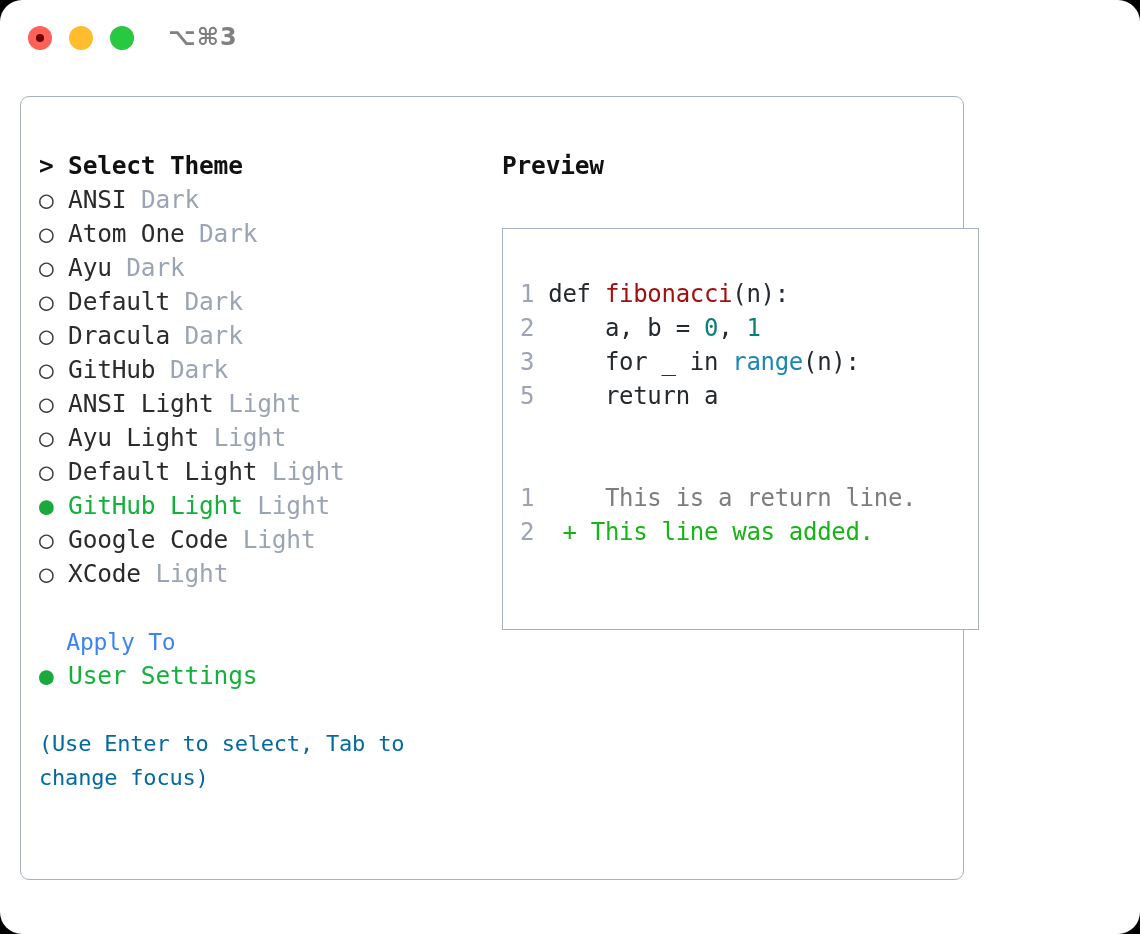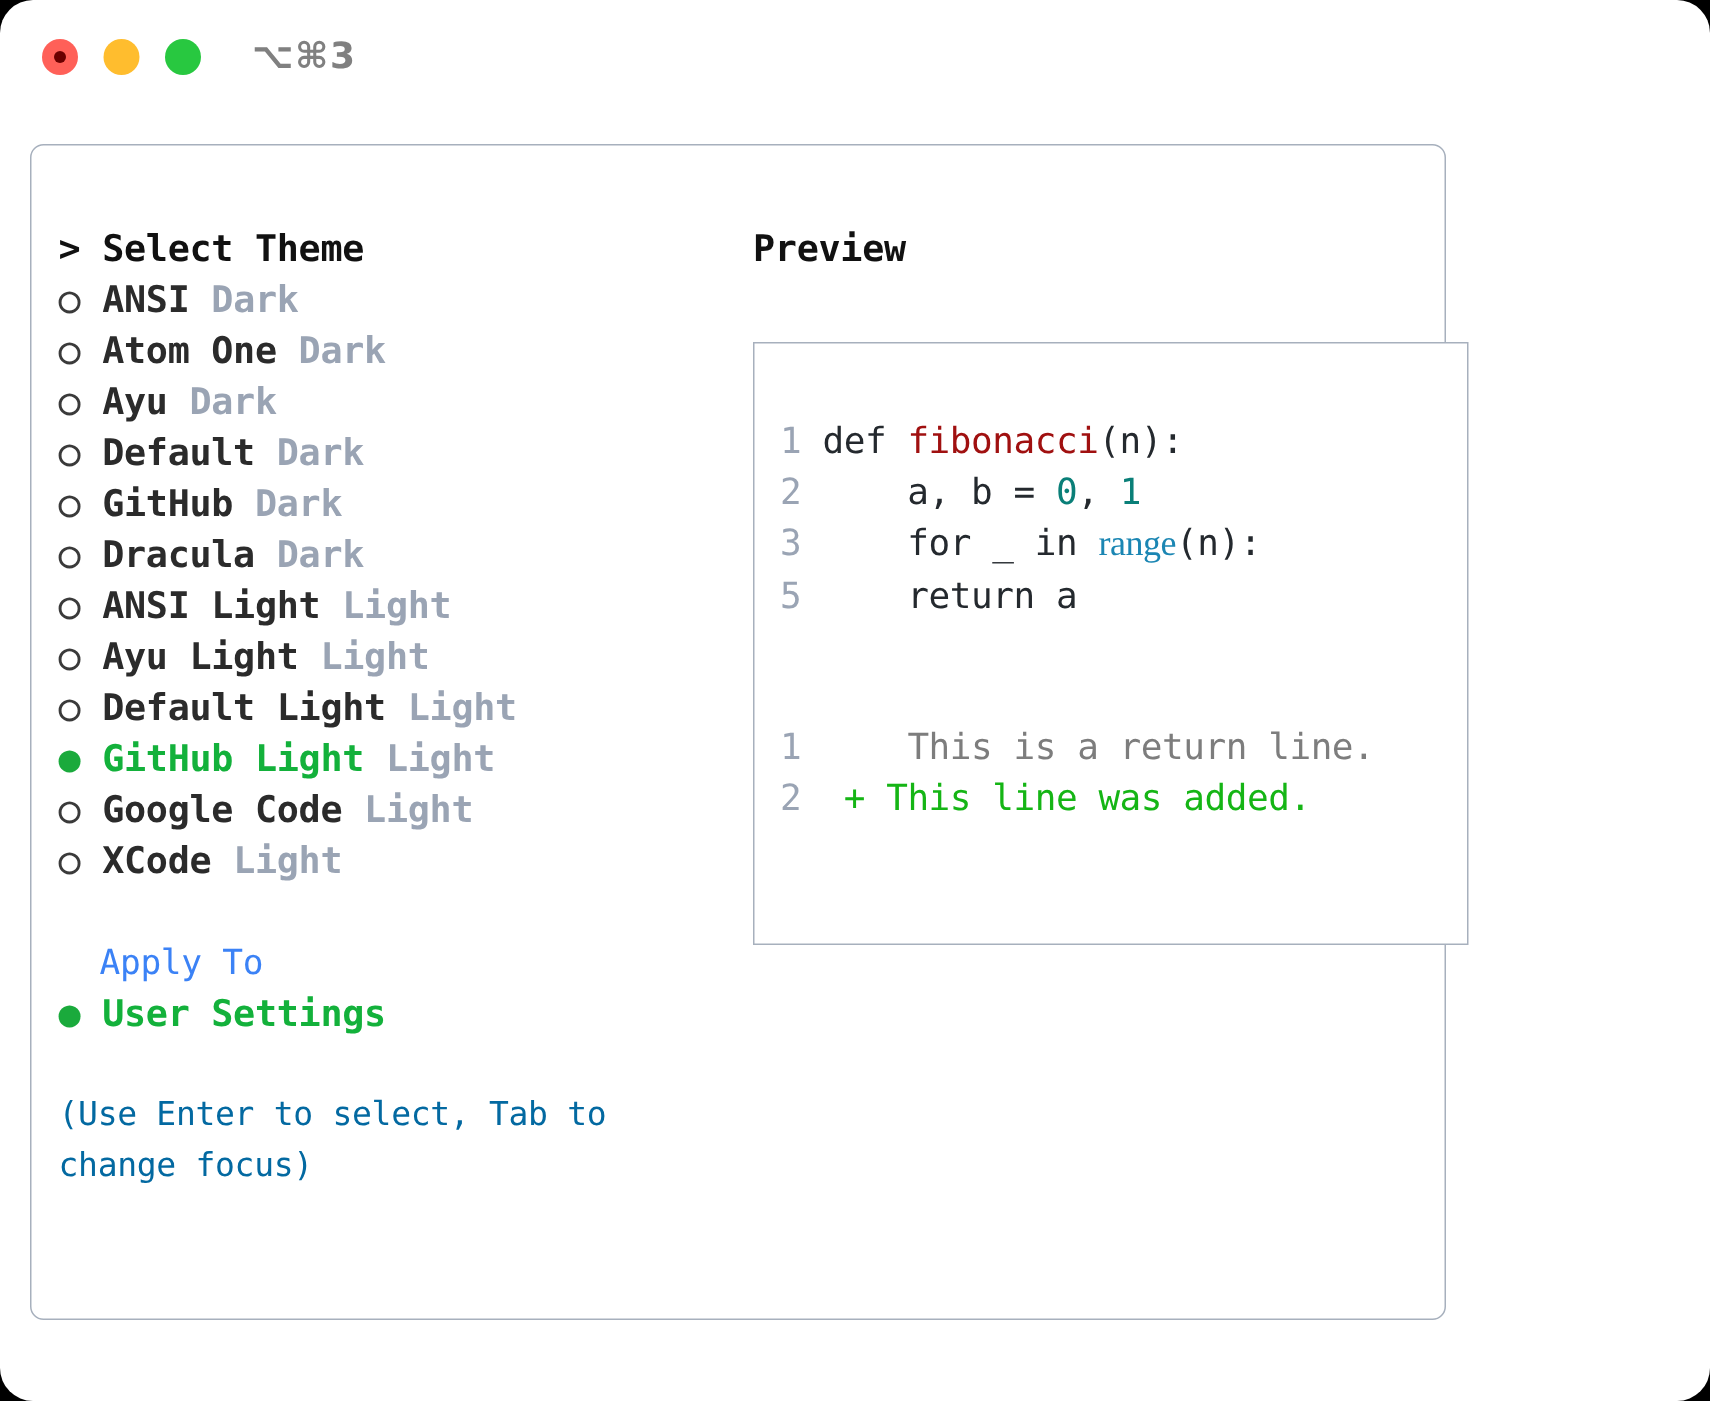--- a/index.html
+++ b/index.html
@@ -107,21 +107,20 @@
     letter-spacing: -0.2px;
   }
 
   .list-row {
     font-size: 24.5px;
     line-height: 34px;
     color: #2b2b2b;
     white-space: pre;
     letter-spacing: -0.2px;
     display: block;
-    font-weight: bold;
   }
   .bullet {
     color: #3a3a3a;
   }
   .bullet-selected {
     color: #1aaa3c;
   }
   .row-label-selected {
     color: #13b13b;
   }
@@ -183,21 +182,21 @@
     line-height: 34px;
     white-space: pre;
     letter-spacing: -0.3px;
     color: #24292e;
   }
   .lineno {
     color: #9aa4b4;
   }
   .tok-func     { color: #a01010; }
   .tok-num      { color: #0a7f78; }
-  .tok-builtin  { color: #1b86b3; font-family: Liberation Serif, serif; }
+  .tok-builtin  { color: #1b86b3; }
   .tok-plain    { color: #24292e; }
 
   .diff-area {
     position: absolute;
     left: 17px;
     top: 252px;
     right: 6px;
   }
   .diff-context { color: #7d7d7d; }
   .diff-del     { color: #c21807; }
@@ -221,22 +220,22 @@
     <div class="panel-inner">
 
       <div class="left-col">
         <div class="section-header">&gt; Select Theme</div>
 
         <div id="theme-list">
             <div class="list-row"><span class="bullet">○</span><span class=""> ANSI</span><span class="row-suffix"> Dark</span></div>
             <div class="list-row"><span class="bullet">○</span><span class=""> Atom One</span><span class="row-suffix"> Dark</span></div>
             <div class="list-row"><span class="bullet">○</span><span class=""> Ayu</span><span class="row-suffix"> Dark</span></div>
             <div class="list-row"><span class="bullet">○</span><span class=""> Default</span><span class="row-suffix"> Dark</span></div>
+            <div class="list-row"><span class="bullet">○</span><span class=""> Dracula</span><span class="row-suffix"> Dark</span></div>
             <div class="list-row"><span class="bullet">○</span><span class=""> GitHub</span><span class="row-suffix"> Dark</span></div>
-            <div class="list-row"><span class="bullet">○</span><span class=""> Dracula</span><span class="row-suffix"> Dark</span></div>
             <div class="list-row"><span class="bullet">○</span><span class=""> ANSI Light</span><span class="row-suffix"> Light</span></div>
             <div class="list-row"><span class="bullet">○</span><span class=""> Ayu Light</span><span class="row-suffix"> Light</span></div>
             <div class="list-row"><span class="bullet">○</span><span class=""> Default Light</span><span class="row-suffix"> Light</span></div>
             <div class="list-row"><span class="bullet bullet-selected">●</span><span class="row-label-selected"> GitHub Light</span><span class="row-suffix"> Light</span></div>
             <div class="list-row"><span class="bullet">○</span><span class=""> Google Code</span><span class="row-suffix"> Light</span></div>
             <div class="list-row"><span class="bullet">○</span><span class=""> XCode</span><span class="row-suffix"> Light</span></div>
           </div>
 
         <div class="applyto-block">
           <div class="applyto-header">  Apply To</div>

